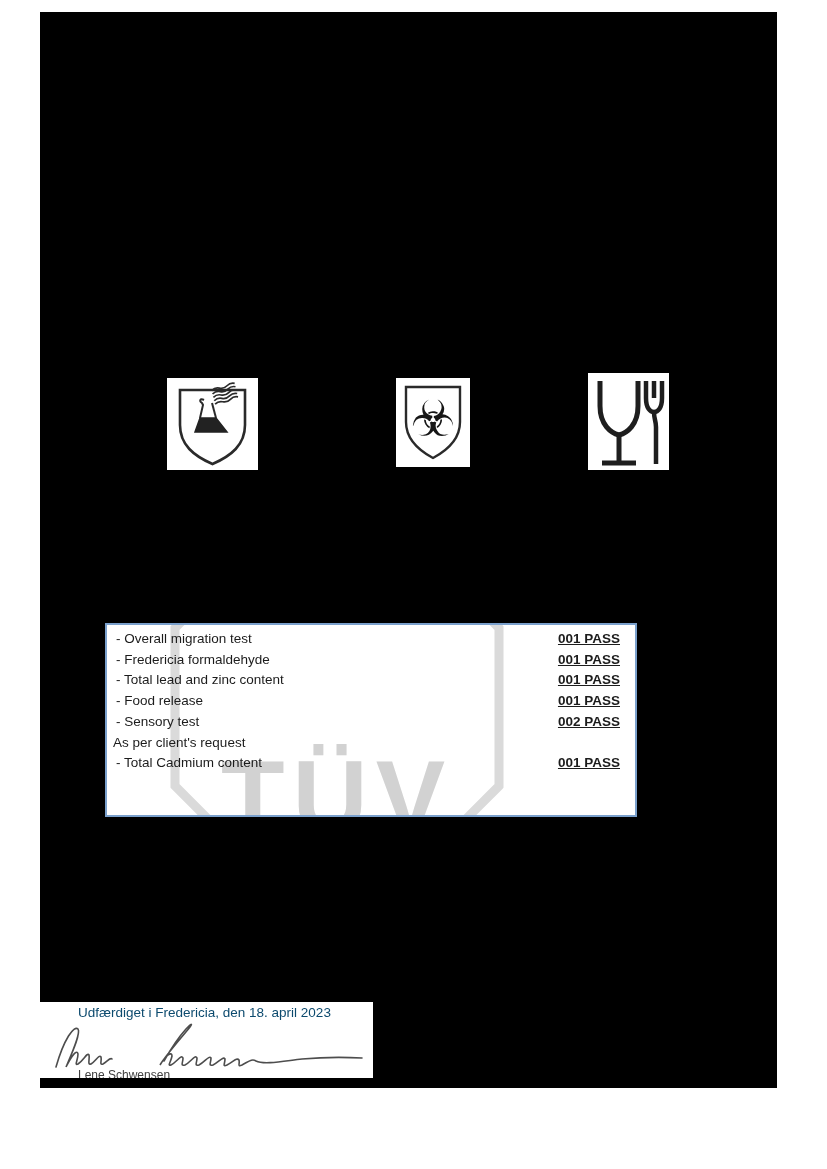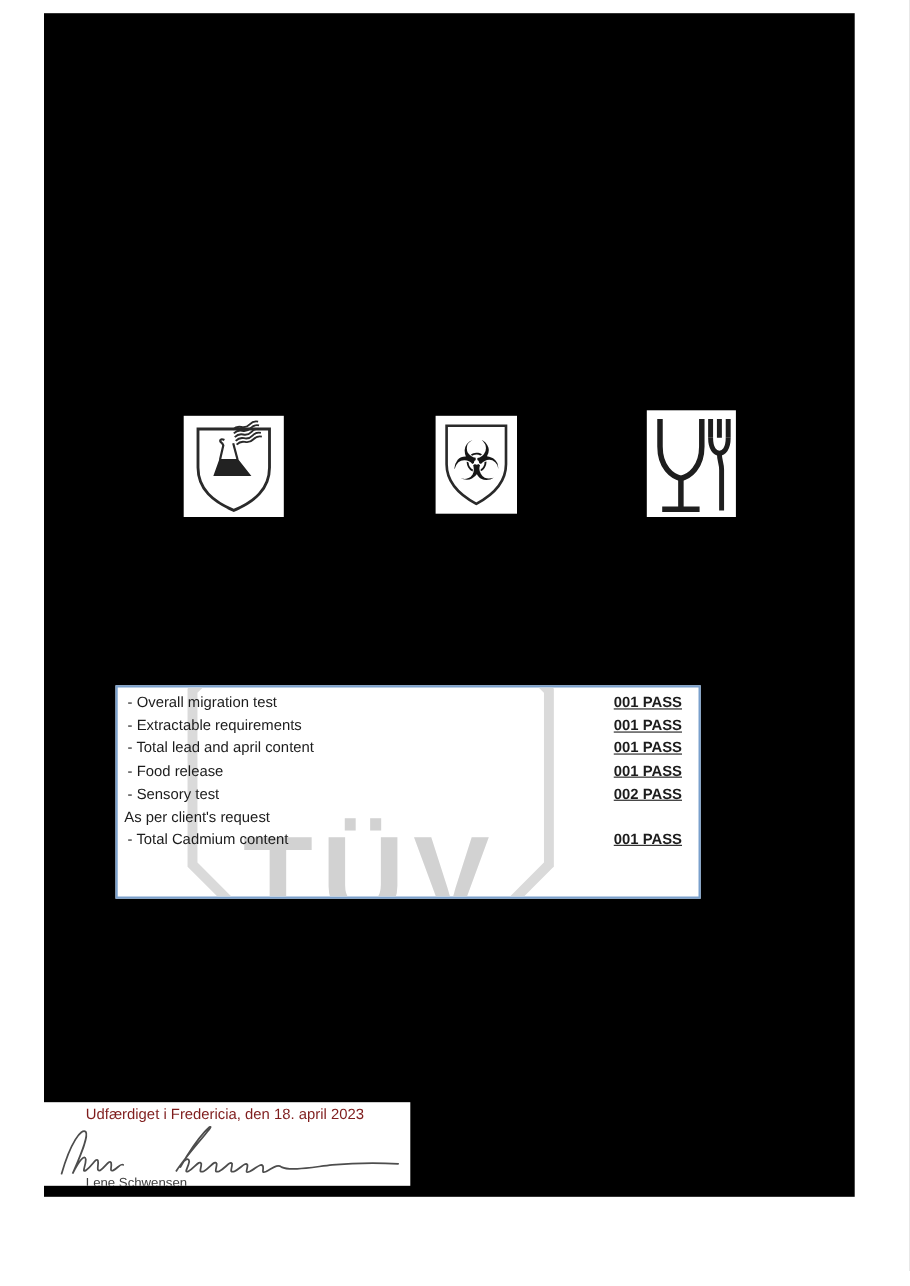--- a/index.html
+++ b/index.html
@@ -38,21 +38,21 @@
   }
   .test-row .lbl { padding-left: 3px; white-space: nowrap; }
   .test-row .res { font-weight: bold; white-space: nowrap; text-decoration: underline; }
   .note-line { line-height: 20.7px; white-space: nowrap; }
 
   .sig-box {
     position: absolute; left: 40px; top: 1002px; width: 333px; height: 76px;
     background: #fff; z-index: 2; overflow: hidden;
   }
   .date-line {
-    position: absolute; left: 38px; top: 3px; font-size: 13.5px; color: #7f1d1d;
+    position: absolute; left: 38px; top: 3px; font-size: 13.5px; color: #0c4a6e;
     white-space: nowrap;
   }
   .signature-svg { position: absolute; left: 4px; top: 13px; }
   .signer-name {
     position: absolute; left: 38px; top: 66px; font-size: 12px; color: #404040;
     white-space: nowrap;
   }
 </style>
 </head>
 <body>
@@ -105,25 +105,25 @@
     <text x="230" y="208" text-anchor="middle" font-size="104" font-weight="bold" letter-spacing="8" font-family="Liberation Sans, sans-serif" fill="#d2d2d2">TÜV</text>
   </svg>
 
   <div class="content">
 
     <div class="test-row">
       <span class="lbl">- Overall migration test</span>
       <span class="res">001 PASS</span>
     </div>
     <div class="test-row">
-      <span class="lbl">- Extractable requirements</span>
+      <span class="lbl">- Fredericia formaldehyde</span>
       <span class="res">001 PASS</span>
     </div>
     <div class="test-row">
-      <span class="lbl">- Total lead and april content</span>
+      <span class="lbl">- Total lead and zinc content</span>
       <span class="res">001 PASS</span>
     </div>
     <div class="test-row">
       <span class="lbl">- Food release</span>
       <span class="res">001 PASS</span>
     </div>
     <div class="test-row">
       <span class="lbl">- Sensory test</span>
       <span class="res">002 PASS</span>
     </div>

